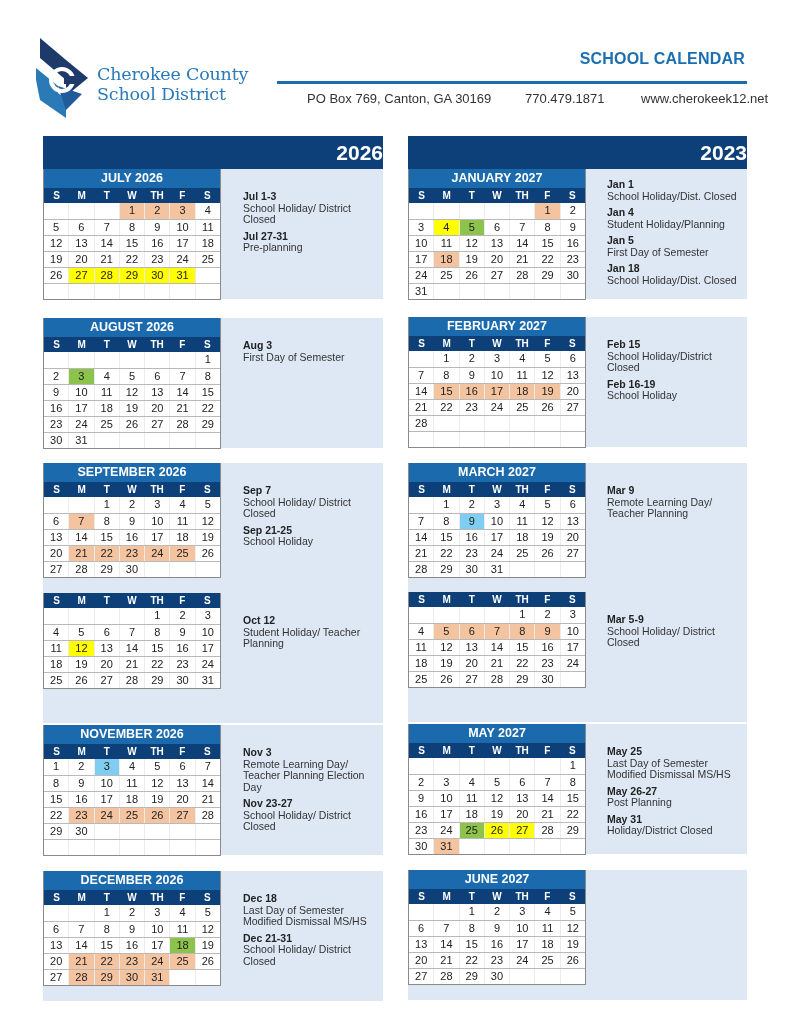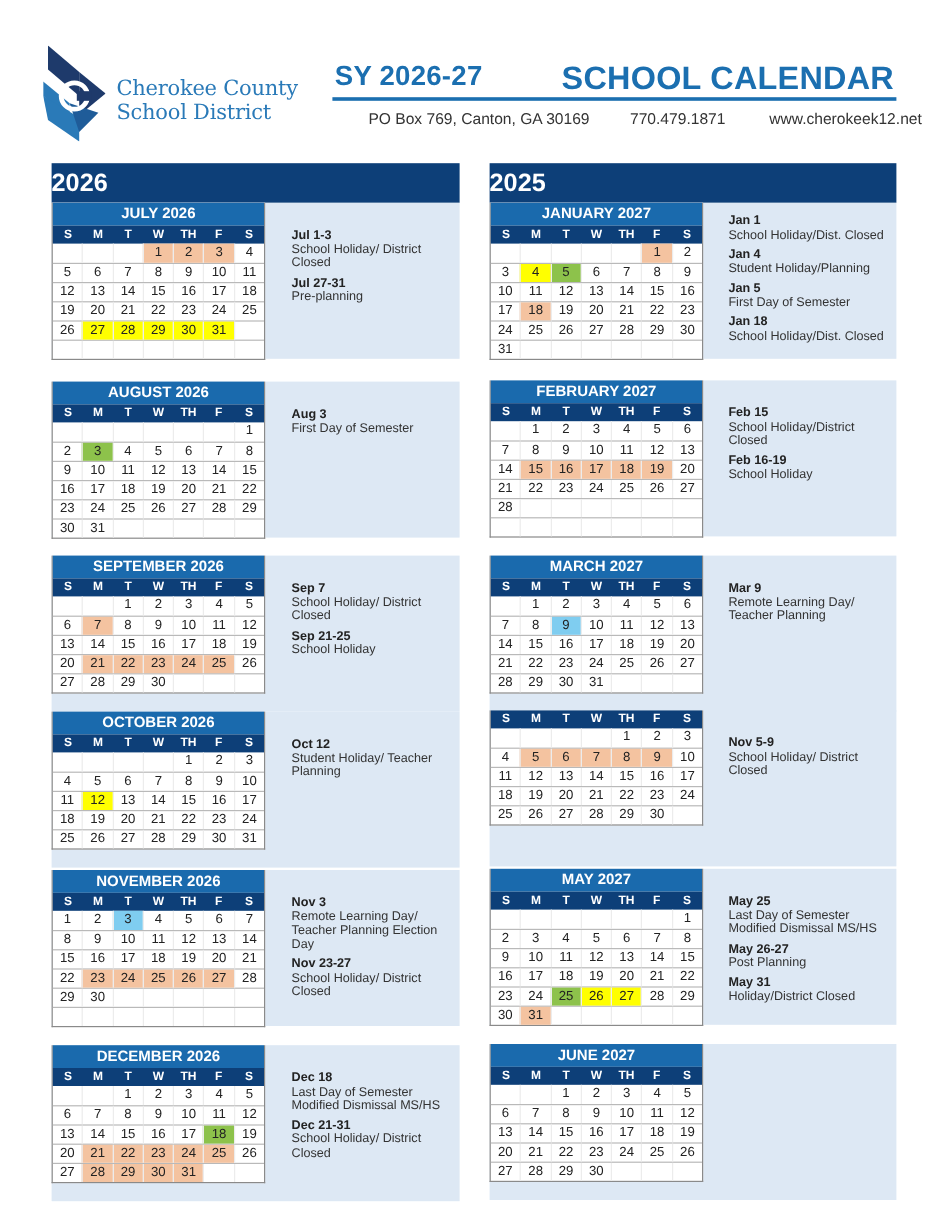--- a/index.html
+++ b/index.html
@@ -2,28 +2,28 @@
 <html><head>
 <meta charset="utf-8">
 <style>
   * { box-sizing: border-box; margin: 0; padding: 0; }
   body { width: 791px; height: 1024px; background: #ffffff; font-family: "Liberation Sans", sans-serif; position: relative; overflow: hidden; color: #222; }
 
   .header { position: absolute; left: 0; top: 0; width: 791px; height: 130px; }
   .logo { position: absolute; left: 36px; top: 38px; width: 52px; height: 80px; }
   .org-name { position: absolute; left: 97px; top: 64px; color: #2a7ab8; font-family: "DejaVu Serif", serif; font-size: 17.5px; line-height: 20px; letter-spacing: -0.2px; }
   .sy-title { position: absolute; left: 279px; top: 50px; color: #1b6fb0; font-size: 23px; font-weight: bold; letter-spacing: 0.2px; }
-  .cal-title { position: absolute; right: 46px; top: 50px; color: #1b6fb0; font-size: 27px; font-weight: bold; letter-spacing: 0.2px; }
+  .cal-title { position: absolute; right: 46px; top: 50px; color: #1b6fb0; font-size: 16px; font-weight: bold; letter-spacing: 0.2px; }
   .header-rule { position: absolute; left: 277px; top: 81px; width: 470px; height: 3px; background: #1b6fb0; }
   .addr { position: absolute; top: 91px; font-size: 13px; color: #333; margin-left: 24px; }
   .addr.a1 { left: 283px; }
   .addr.a2 { left: 501px; }
   .addr.a3 { left: 617px; }
 
-  .year-bar { position: absolute; top: 136px; height: 33px; background: #0d3f78; color: #fff; font-size: 21px; font-weight: bold; text-align: left; line-height: 33px; }
+  .year-bar { position: absolute; top: 136px; height: 33px; background: #0d3f78; color: #fff; font-size: 21px; font-weight: bold; text-align: right; line-height: 33px; }
   .year-bar.left { left: 43px; width: 340px; }
   .year-bar.right { left: 408px; width: 339px; }
 
   .month-block { position: absolute; height: 130px; background: #dde8f4; }
   .month-block.l { left: 43px; width: 340px; }
   .month-block.r { left: 408px; width: 339px; }
 
   .cal { position: absolute; left: 0; top: 0; width: 178px; background: #fff; border: 1px solid #8a8a8a; border-top: none; }
   .month-name { background: #1a6aad; color: #fff; font-weight: bold; font-size: 12.5px; text-align: center; height: 19px; line-height: 19px; }
   .dow-row { display: flex; background: #0d3f78; height: 15px; }
@@ -52,30 +52,29 @@
     <polygon points="0,30 22,48 22,60 0,42" fill="#2a7ab8"></polygon>
     <polygon points="0,42 30,60 30,80 4,62" fill="#2a7ab8"></polygon>
     <polygon points="22,48 46,56 30,72" fill="#1f5c99"></polygon>
     <circle cx="26" cy="42" r="11" fill="none" stroke="#ffffff" stroke-width="4"></circle>
     <rect x="28" y="38" width="12" height="8" fill="#1e3a6b"></rect>
   </svg>
   <div class="org-name">
     <div>Cherokee County</div>
     <div>School District</div>
   </div>
-  <div class="sy-title">SY 2026-27</div>
   <div class="cal-title">SCHOOL CALENDAR</div>
   <div class="header-rule"></div>
   <div class="addr a1">PO Box 769, Canton, GA 30169</div>
   <div class="addr a2">770.479.1871</div>
   <div class="addr a3">www.cherokeek12.net</div>
 </div>
 
 <div class="year-bar left">2026</div>
-<div class="year-bar right">2025</div>
+<div class="year-bar right">2023</div>
 
 <div id="months-root">
     <div class="month-block l" style="top: 169px; padding-left: 47px;">
       <div class="cal">
         <div class="month-name">JULY 2026</div>
         <div class="dow-row">
           <div class="dow">S</div>
           <div class="dow">M</div>
           <div class="dow">T</div>
           <div class="dow">W</div>
@@ -293,21 +292,20 @@
           <div class="et">School Holiday/ District Closed</div>
         </div>
         <div class="event">
           <div class="ed">Sep 21-25</div>
           <div class="et">School Holiday</div>
         </div>
       </div>
     </div>
     <div class="month-block l" style="top: 593px;">
       <div class="cal">
-        <div class="month-name">OCTOBER 2026</div>
         <div class="dow-row">
           <div class="dow">S</div>
           <div class="dow">M</div>
           <div class="dow">T</div>
           <div class="dow">W</div>
           <div class="dow">TH</div>
           <div class="dow">F</div>
           <div class="dow">S</div>
         </div>
         <div class="weeks">
@@ -805,21 +803,21 @@
             <div class="day">27</div>
             <div class="day">28</div>
             <div class="day">29</div>
             <div class="day">30</div>
             <div class="day"></div>
           </div>
         </div>
       </div>
       <div class="events" style="top: 22px;">
         <div class="event">
-          <div class="ed">Nov 5-9</div>
+          <div class="ed">Mar 5-9</div>
           <div class="et">School Holiday/ District Closed</div>
         </div>
       </div>
     </div>
     <div class="month-block r" style="top: 724px;">
       <div class="cal">
         <div class="month-name">MAY 2027</div>
         <div class="dow-row">
           <div class="dow">S</div>
           <div class="dow">M</div>

